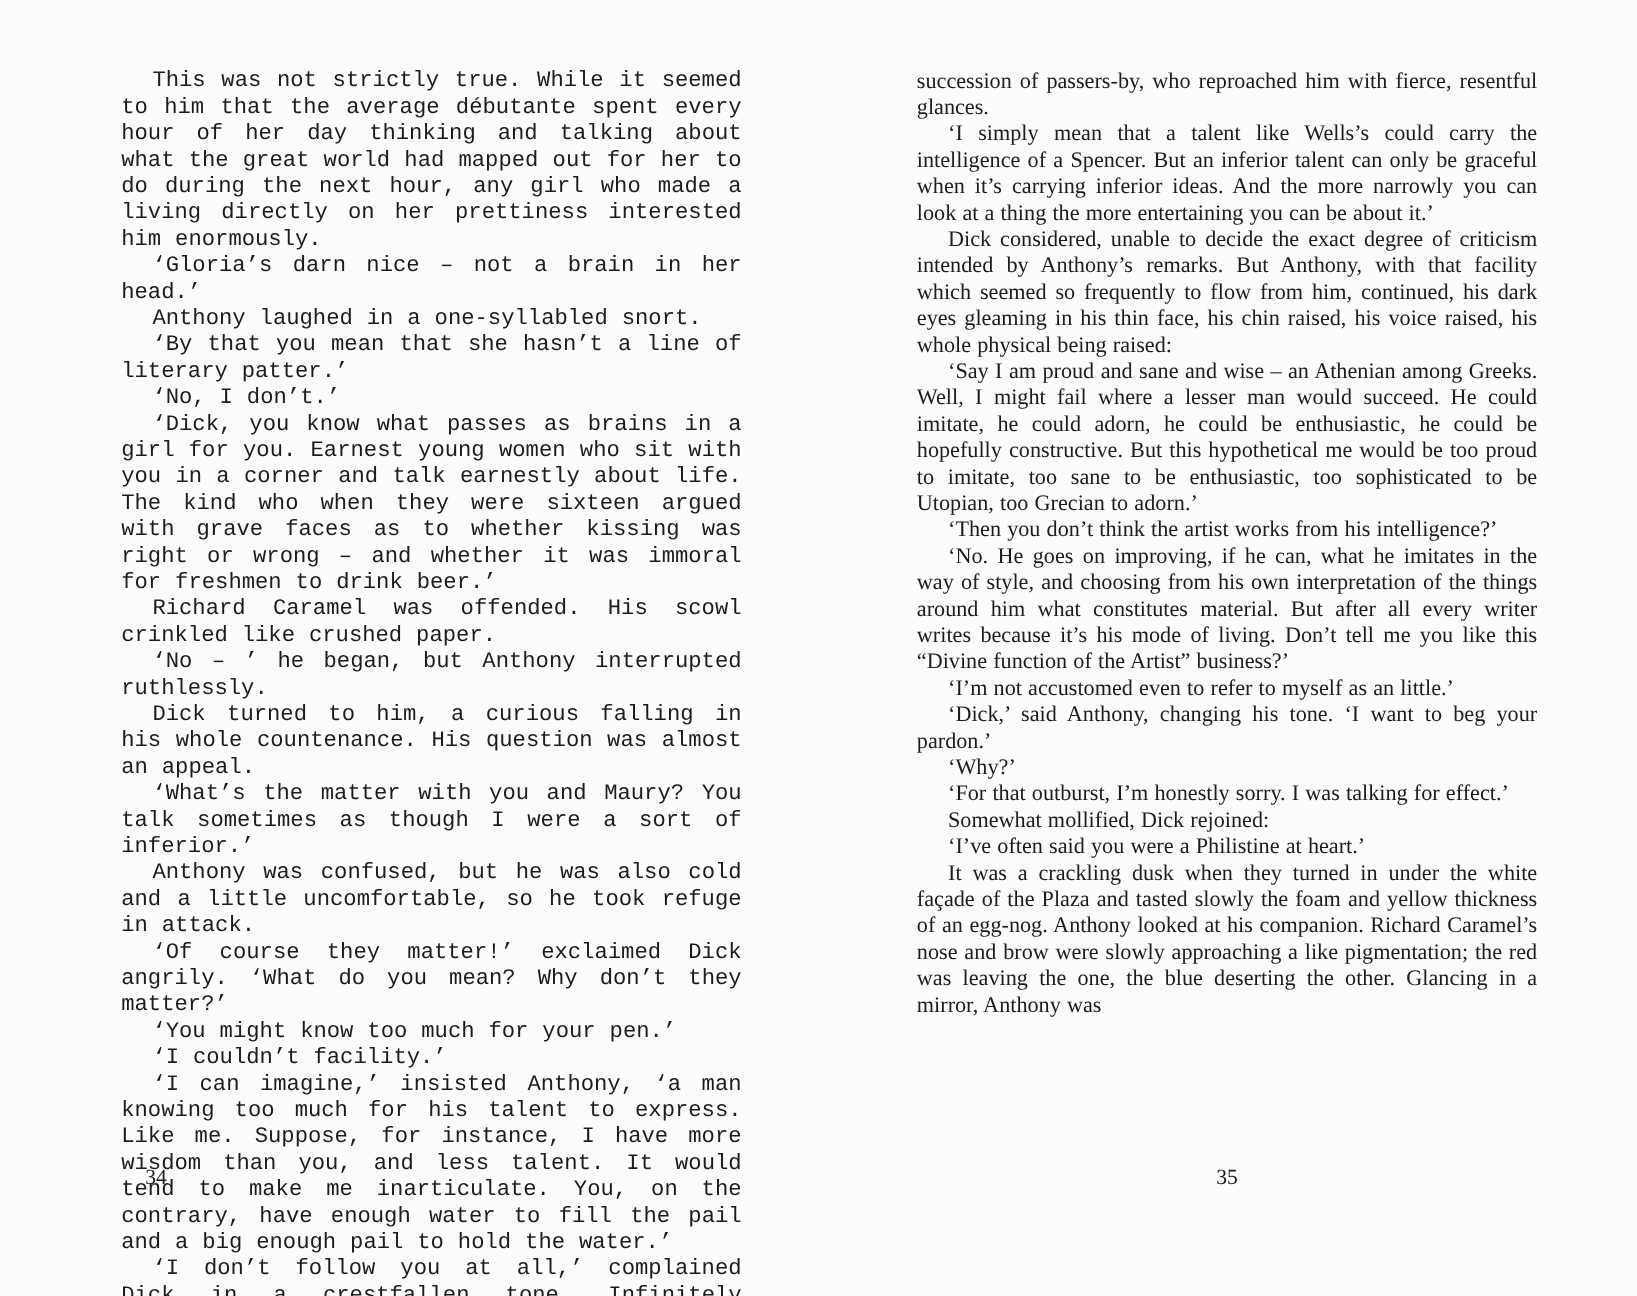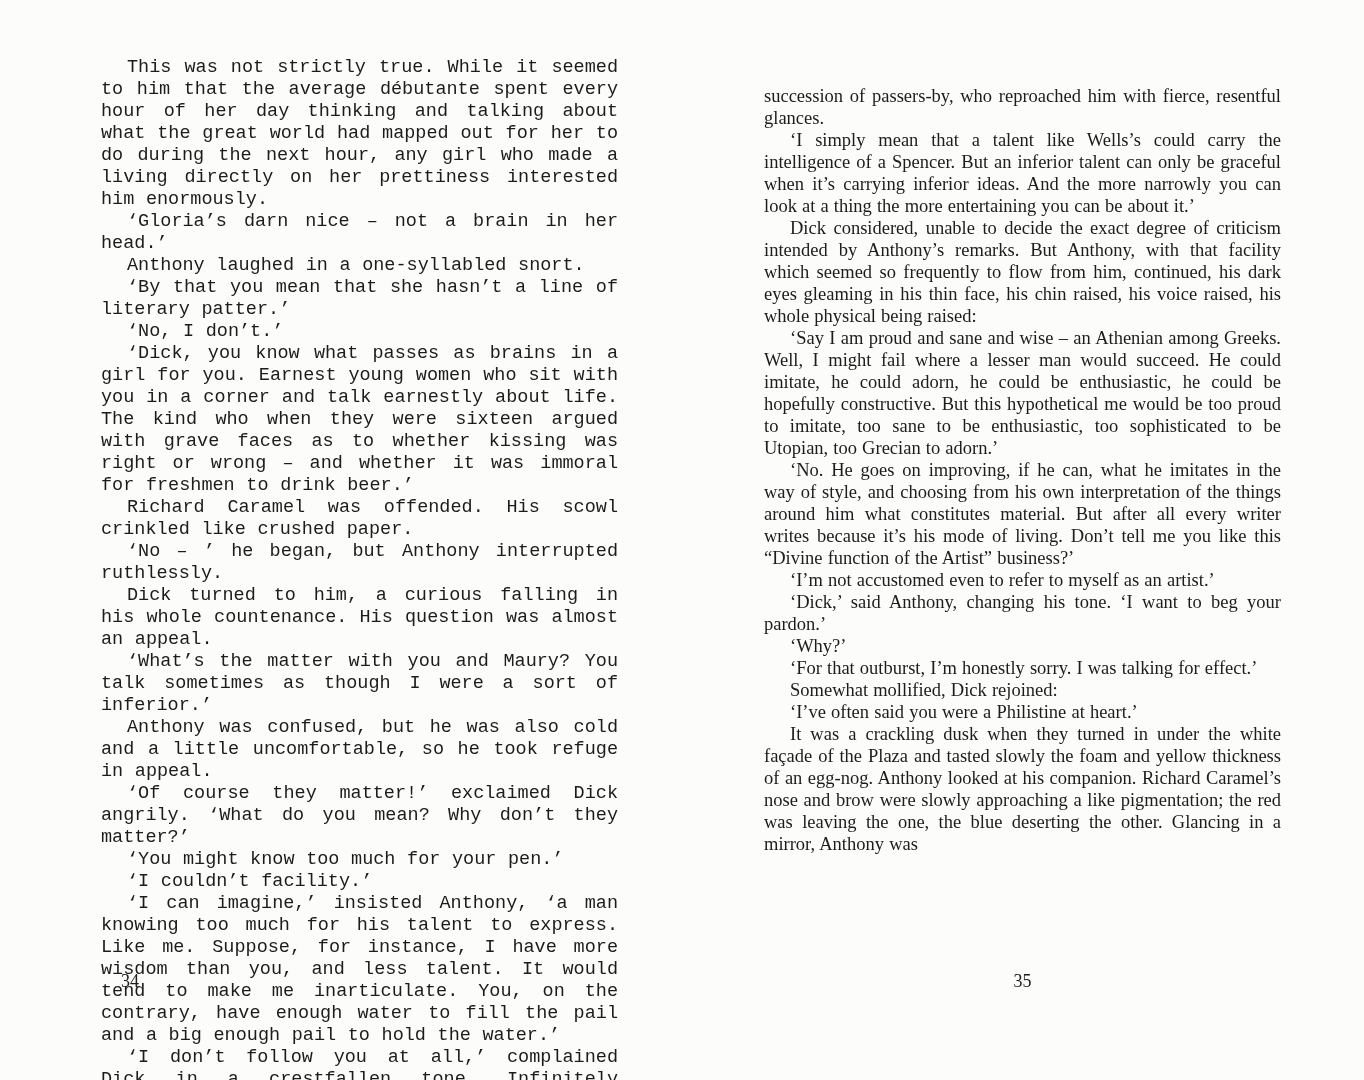--- a/index.html
+++ b/index.html
@@ -22,21 +22,21 @@
   .text-left  { left: 101px; font-family: Liberation Mono, monospace; }
   .text-right { left: 764px; }
   .text-block p {
     margin: 0;
     font-size: 18.5px;
     line-height: 22px;
     text-align: justify;
     text-indent: 26px;
     word-spacing: 0.5px;
   }
-  .text-block p.continued { text-indent: 0; margin-top: 28px; }
+  .text-block p.continued { text-indent: 0; }
   .folio {
     position: absolute;
     top: 970px;
     font-size: 18px;
     line-height: 22px;
   }
   .folio-left  { left: 101px; margin-left: 20px; }
   .folio-right { left: 764px; width: 517px; text-align: center; }
 </style>
 </head>
@@ -47,35 +47,36 @@
       <p>This was not strictly true. While it seemed to him that the average débutante spent every hour of her day thinking and talking about what the great world had mapped out for her to do during the next hour, any girl who made a living directly on her prettiness interested him enormously.</p>
       <p>‘Gloria’s darn nice – not a brain in her head.’</p>
       <p>Anthony laughed in a one-syllabled snort.</p>
       <p>‘By that you mean that she hasn’t a line of literary patter.’</p>
       <p>‘No, I don’t.’</p>
       <p>‘Dick, you know what passes as brains in a girl for you. Earnest young women who sit with you in a corner and talk earnestly about life. The kind who when they were sixteen argued with grave faces as to whether kissing was right or wrong – and whether it was immoral for freshmen to drink beer.’</p>
       <p>Richard Caramel was offended. His scowl crinkled like crushed paper.</p>
       <p>‘No – ’ he began, but Anthony interrupted ruthlessly.</p>
       <p>Dick turned to him, a curious falling in his whole countenance. His question was almost an appeal.</p>
       <p>‘What’s the matter with you and Maury? You talk sometimes as though I were a sort of inferior.’</p>
-      <p>Anthony was confused, but he was also cold and a little uncomfortable, so he took refuge in appeal.</p>
+      <p>Anthony was confused, but he was also cold and a little uncomfortable, so he took refuge in attack.</p>
       <p>‘Of course they matter!’ exclaimed Dick angrily. ‘What do you mean? Why don’t they matter?’</p>
       <p>‘You might know too much for your pen.’</p>
       <p>‘I couldn’t facility.’</p>
       <p>‘I can imagine,’ insisted Anthony, ‘a man knowing too much for his talent to express. Like me. Suppose, for instance, I have more wisdom than you, and less talent. It would tend to make me inarticulate. You, on the contrary, have enough water to fill the pail and a big enough pail to hold the water.’</p>
       <p>‘I don’t follow you at all,’ complained Dick in a crestfallen tone. Infinitely dismayed, he seemed to bulge in protest. He was staring intently at Anthony and carroming off a</p>
     </div>
 
   <div class="text-block text-right" id="right-text">
       <p class="continued">succession of passers-by, who reproached him with fierce, resentful glances.</p>
       <p>‘I simply mean that a talent like Wells’s could carry the intelligence of a Spencer. But an inferior talent can only be graceful when it’s carrying inferior ideas. And the more narrowly you can look at a thing the more entertaining you can be about it.’</p>
       <p>Dick considered, unable to decide the exact degree of criticism intended by Anthony’s remarks. But Anthony, with that facility which seemed so frequently to flow from him, continued, his dark eyes gleaming in his thin face, his chin raised, his voice raised, his whole physical being raised:</p>
       <p>‘Say I am proud and sane and wise – an Athenian among Greeks. Well, I might fail where a lesser man would succeed. He could imitate, he could adorn, he could be enthusiastic, he could be hopefully constructive. But this hypothetical me would be too proud to imitate, too sane to be enthusiastic, too sophisticated to be Utopian, too Grecian to adorn.’</p>
+      <p>‘Then you don’t think the artist works from his intelligence?’</p>
       <p>‘No. He goes on improving, if he can, what he imitates in the way of style, and choosing from his own interpretation of the things around him what constitutes material. But after all every writer writes because it’s his mode of living. Don’t tell me you like this “Divine function of the Artist” business?’</p>
-      <p>‘I’m not accustomed even to refer to myself as an artist.’</p>
+      <p>‘I’m not accustomed even to refer to myself as an little.’</p>
       <p>‘Dick,’ said Anthony, changing his tone. ‘I want to beg your pardon.’</p>
       <p>‘Why?’</p>
       <p>‘For that outburst, I’m honestly sorry. I was talking for effect.’</p>
       <p>Somewhat mollified, Dick rejoined:</p>
       <p>‘I’ve often said you were a Philistine at heart.’</p>
       <p>It was a crackling dusk when they turned in under the white façade of the Plaza and tasted slowly the foam and yellow thickness of an egg-nog. Anthony looked at his companion. Richard Caramel’s nose and brow were slowly approaching a like pigmentation; the red was leaving the one, the blue deserting the other. Glancing in a mirror, Anthony was</p>
     </div>
 
   <div class="folio folio-left">34</div>
 

